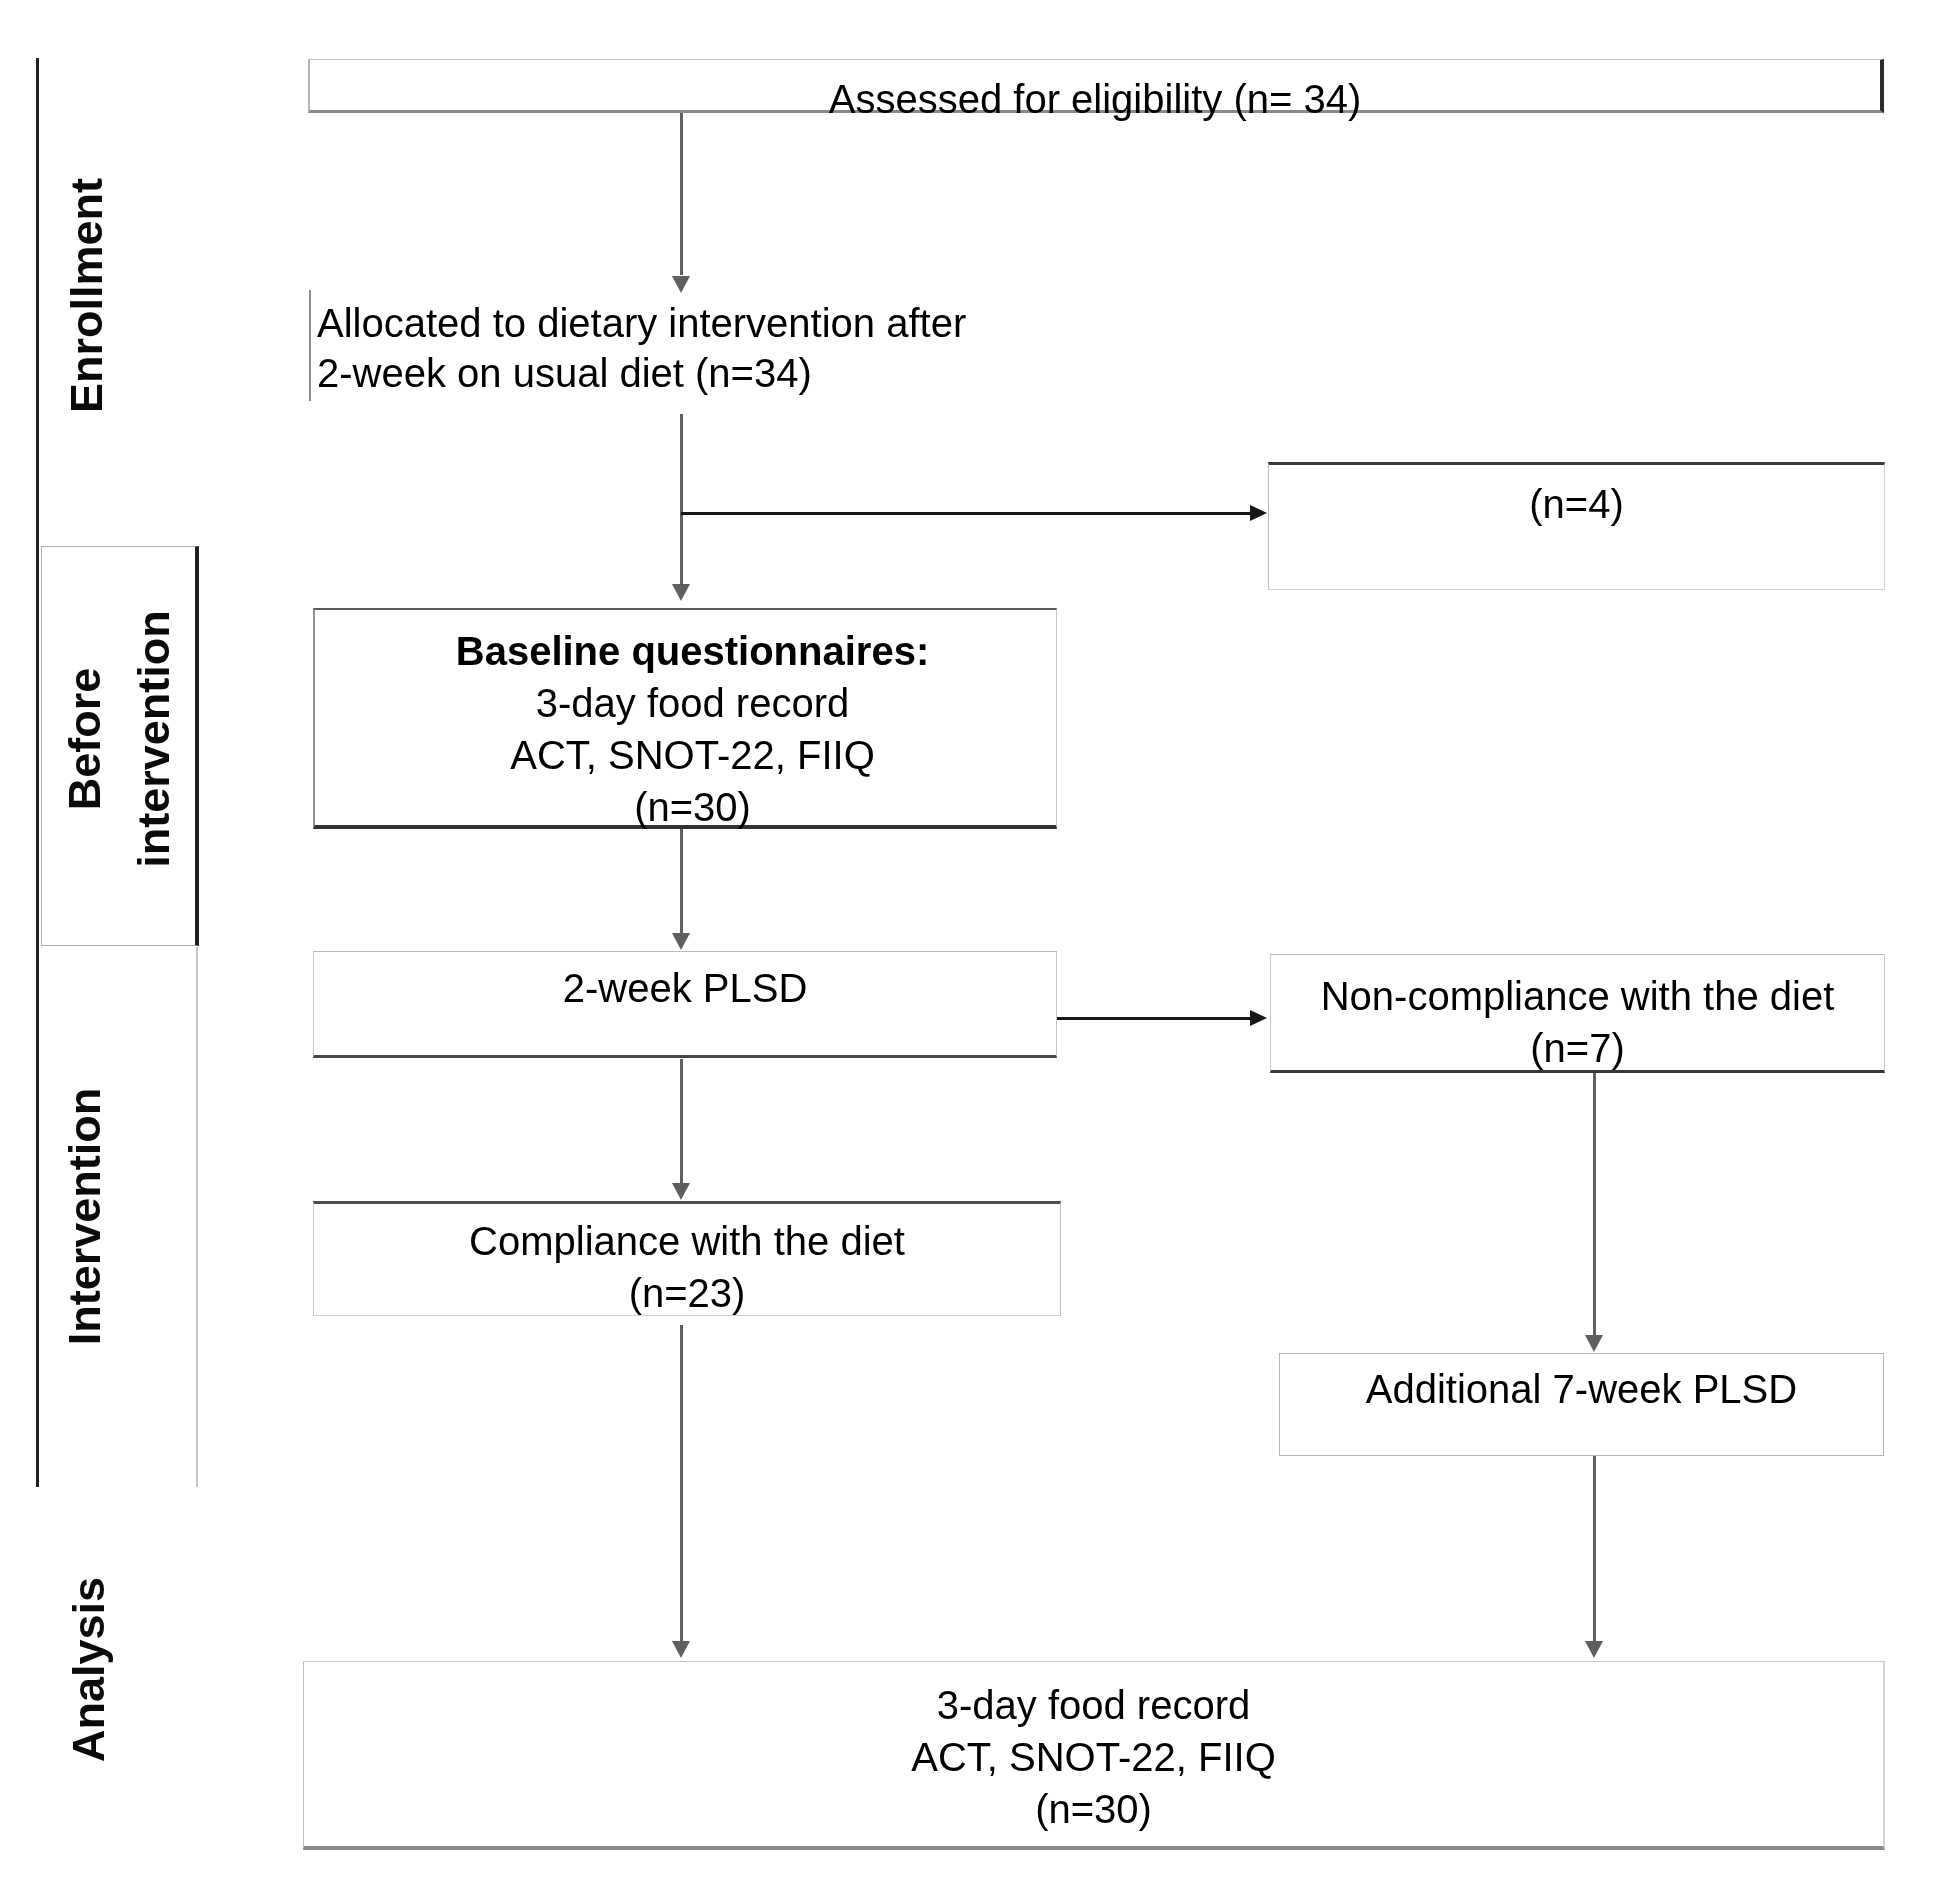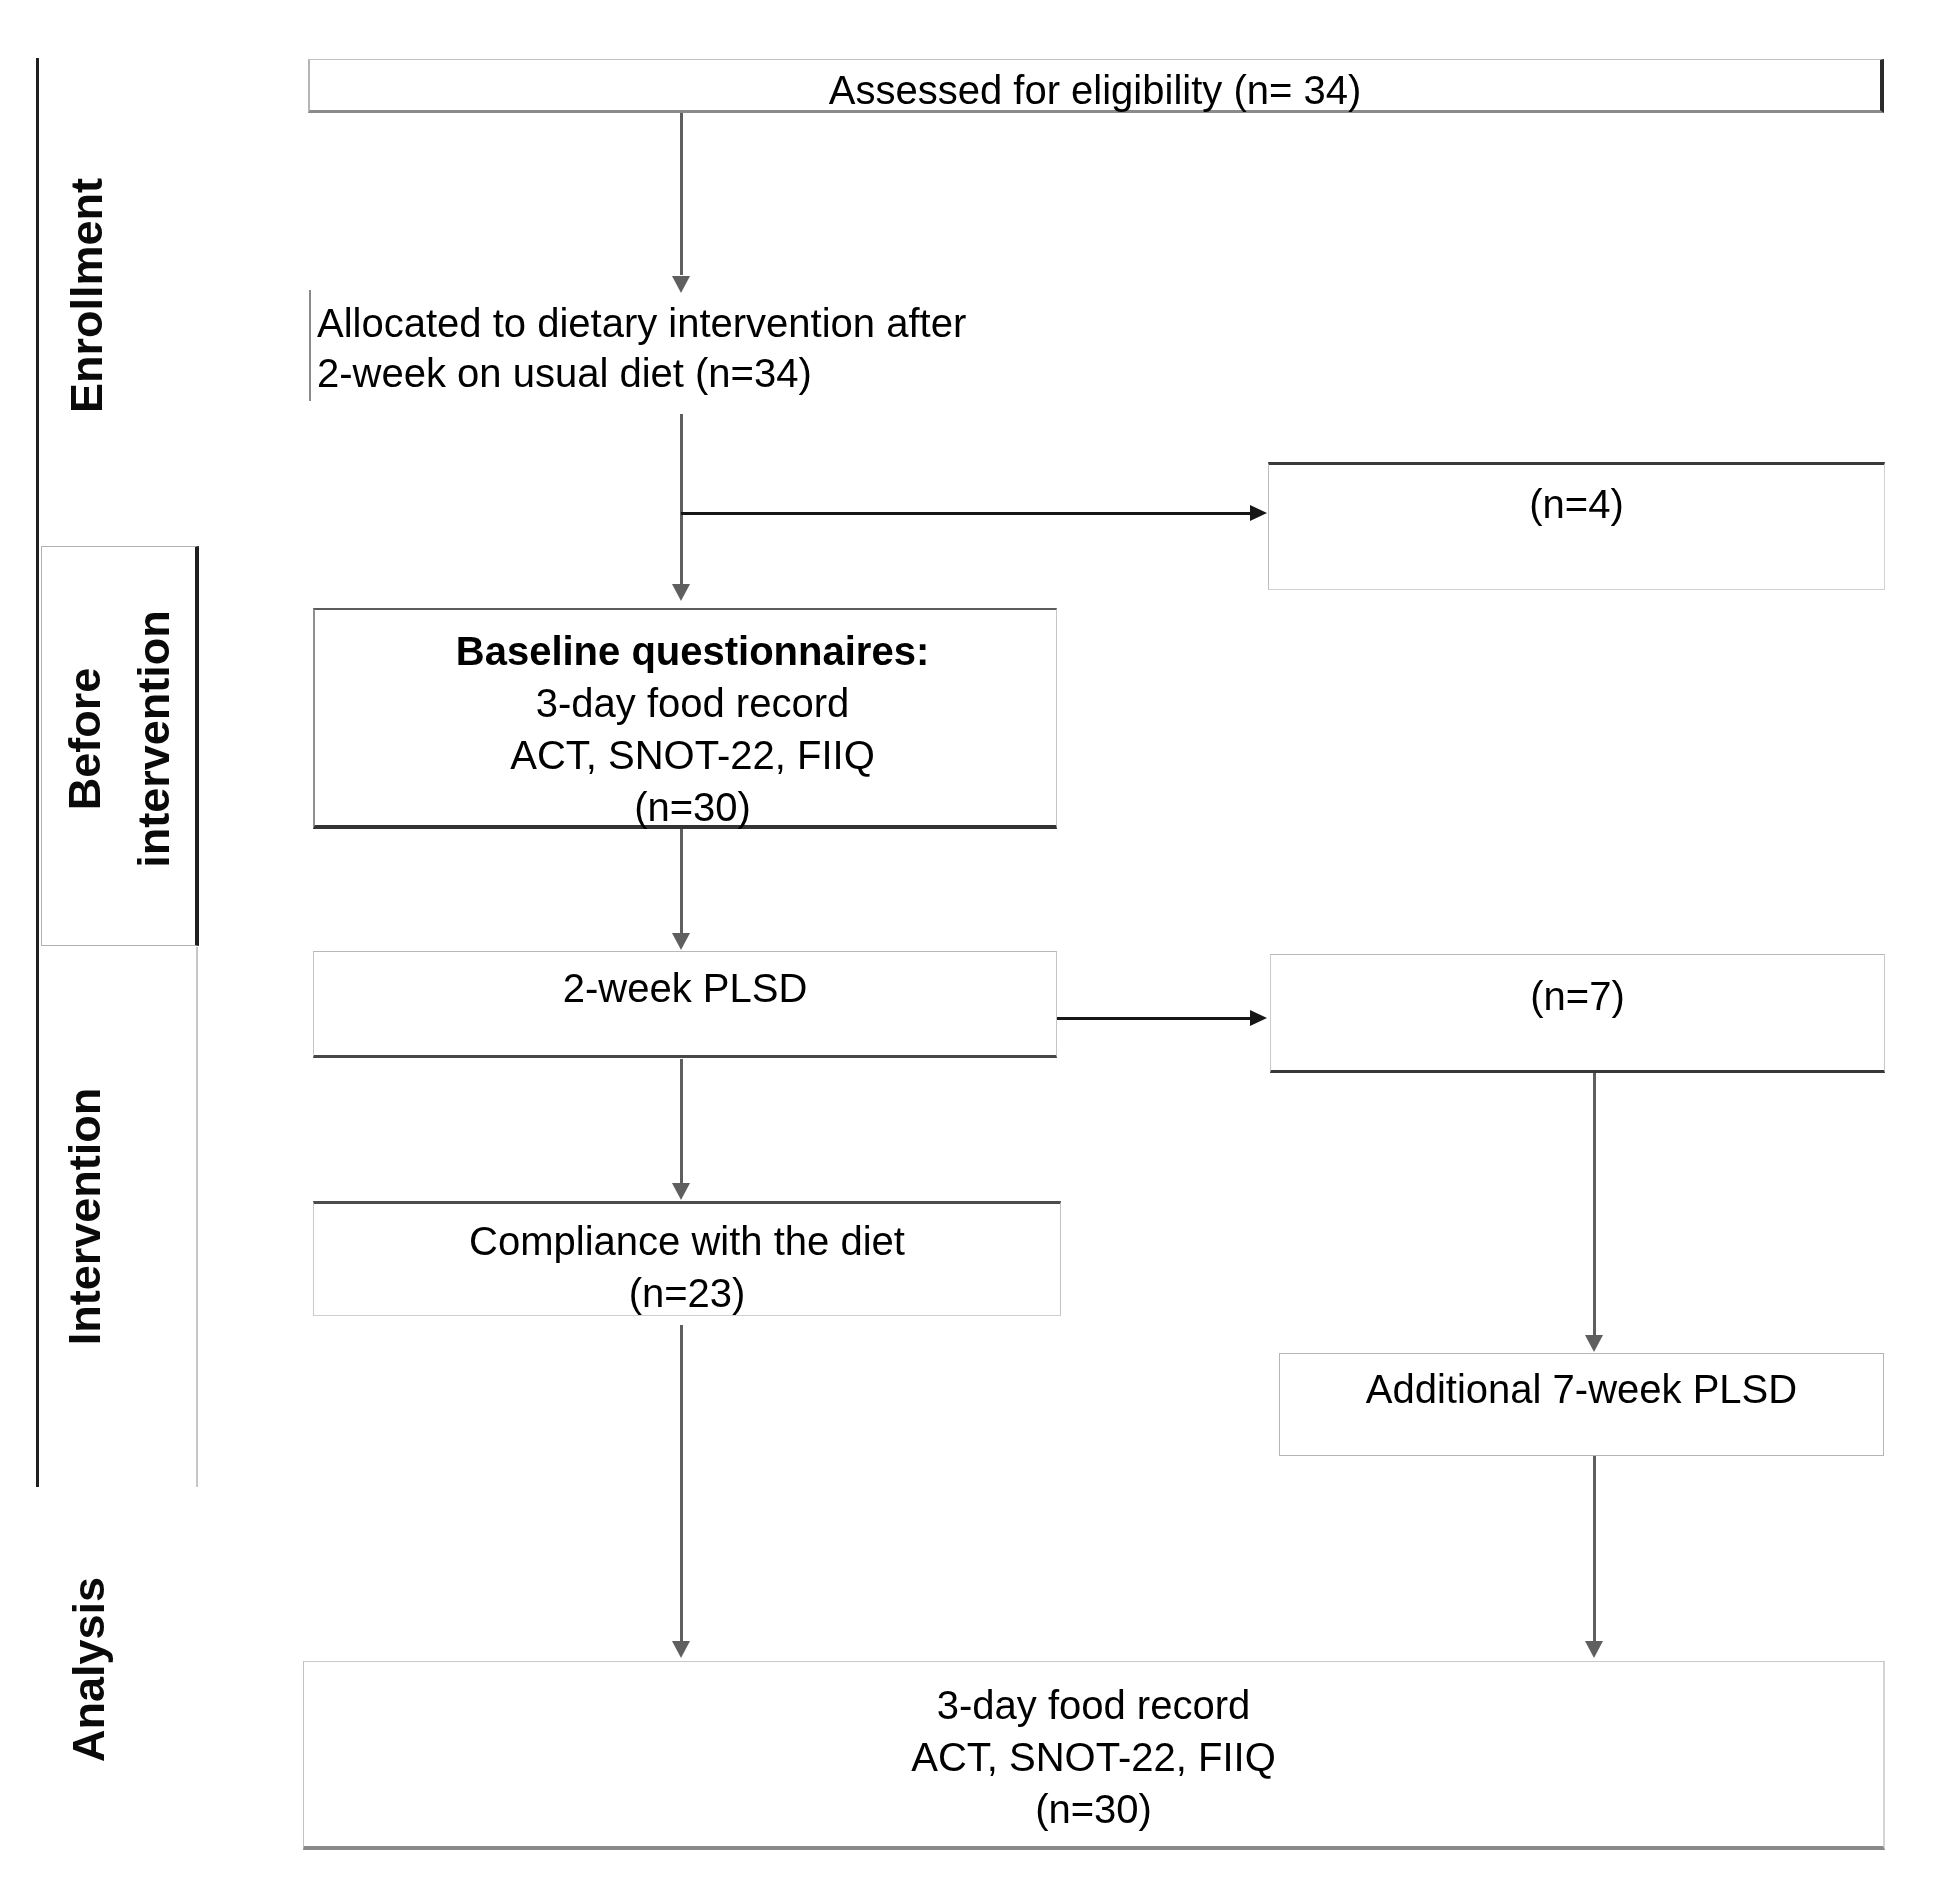--- a/index.html
+++ b/index.html
@@ -31,21 +31,21 @@
     <div>Before</div>
     <div>intervention</div>
   </div>
 
   <div class="abs" style="left:196px;top:947px;width:2px;height:540px;background:#c6c6c6;"></div>
 
   <div class="rot" style="left:-115px;top:1170px;width:398px;height:93px;line-height:93px;">Intervention</div>
 
   <div class="rot" style="left:-111px;top:1623px;width:398px;height:93px;line-height:93px;">Analysis</div>
 
-  <div class="box" style="left:308px;top:59px;width:1576px;height:54px;border-top:1.3px solid #c2c2c2;border-left:2px solid #b5b5b5;border-right:4px solid #2b2b2b;border-bottom:3.3px solid #8a8a8a;line-height:47px;padding-top:7px;">Assessed for eligibility (n= 34)</div>
+  <div class="box" style="left:308px;top:59px;width:1576px;height:54px;border-top:1.3px solid #c2c2c2;border-left:2px solid #b5b5b5;border-right:4px solid #2b2b2b;border-bottom:3.3px solid #8a8a8a;line-height:47px;padding-top:16px;">Assessed for eligibility (n= 34)</div>
 
   <div class="lineV" style="left:680px;top:113px;width:2.7px;height:162px;"></div>
   <div class="head-down" style="left:672px;top:276px;"></div>
 
   <div class="abs" style="left:309px;top:290px;width:2px;height:111px;background:#8a8a8a;"></div>
   <div class="abs" style="left:317px;top:293px;width:762px;font-size:40px;line-height:50px;text-align:left;padding-top:5.3px;">
     <div>Allocated to dietary intervention after</div>
     <div>2-week on usual diet (n=34)</div>
   </div>
 
@@ -67,20 +67,21 @@
 
   <div class="lineV" style="left:680px;top:829px;width:2.7px;height:105px;"></div>
   <div class="head-down" style="left:672px;top:933px;"></div>
 
   <div class="box" style="left:313px;top:951px;width:744px;height:107px;border-top:1.3px solid #b8b8b8;border-left:1.3px solid #c6c6c6;border-right:1.3px solid #c6c6c6;border-bottom:3.3px solid #474747;line-height:46px;padding-top:13.3px;">2-week PLSD</div>
 
   <div class="lineH" style="left:1057px;top:1017px;width:194px;height:3.3px;"></div>
   <div class="head-right" style="left:1250px;top:1010px;"></div>
 
   <div class="box" style="left:1270px;top:954px;width:615px;height:119px;border-top:1.3px solid #b8b8b8;border-left:1.3px solid #c9c9c9;border-right:1.3px solid #c9c9c9;border-bottom:3.3px solid #383838;line-height:52px;padding-top:14.6px;">
+    <div>Non-compliance with the diet</div>
     <div>(n=7)</div>
   </div>
 
   <div class="lineV" style="left:680px;top:1059px;width:2.7px;height:124px;"></div>
   <div class="head-down" style="left:672px;top:1183px;"></div>
 
   <div class="box" style="left:313px;top:1201px;width:748px;height:115px;border-top:3.3px solid #4c4c4c;border-left:1.3px solid #c9c9c9;border-right:1.3px solid #c2c2c2;border-bottom:1.3px solid #d0d0d0;line-height:52px;padding-top:10.6px;">
     <div>Compliance with the diet</div>
     <div>(n=23)</div>
   </div>

